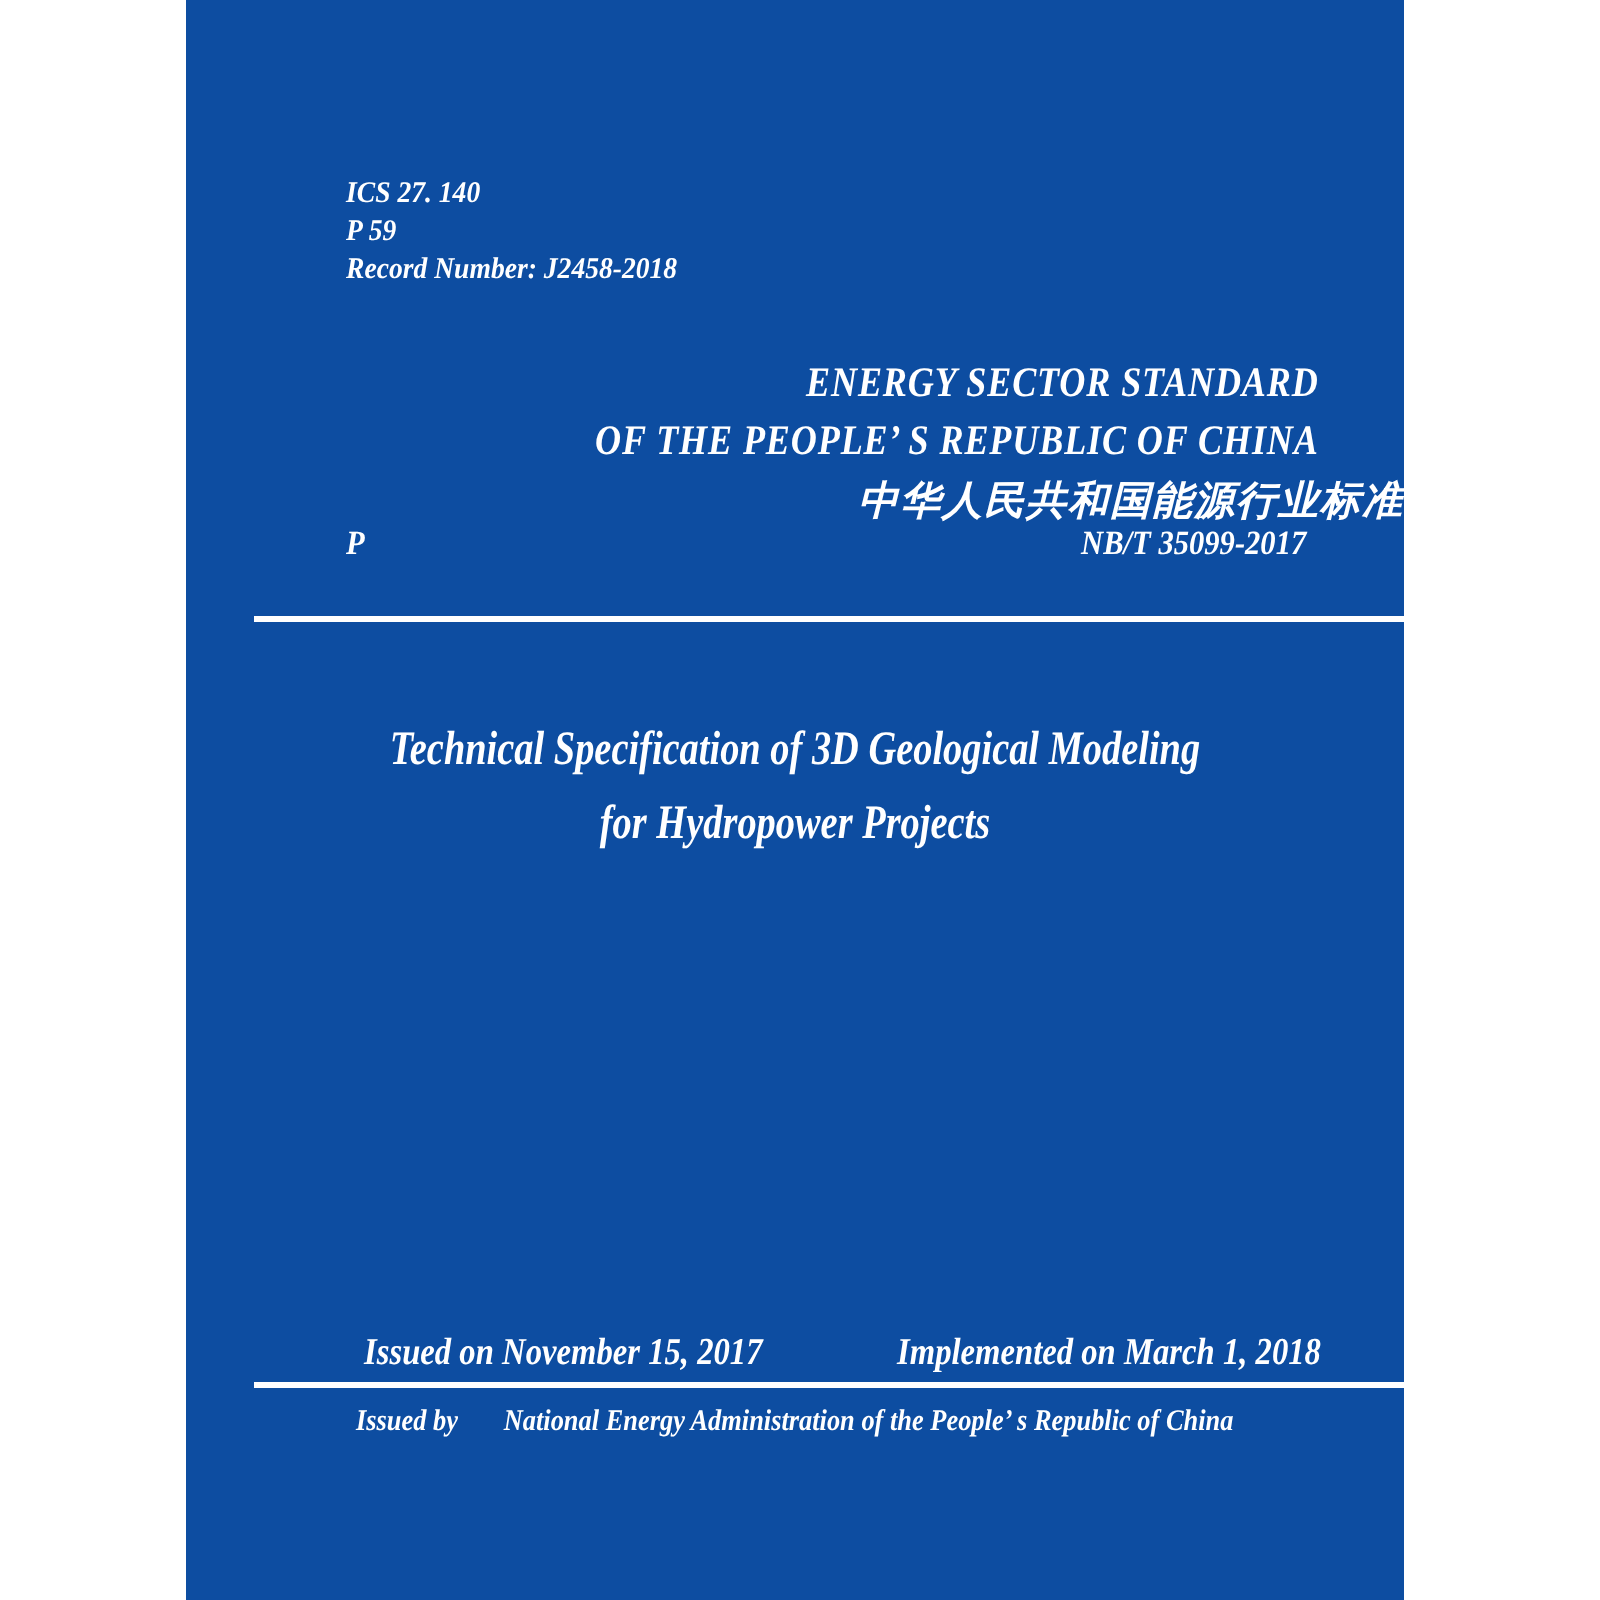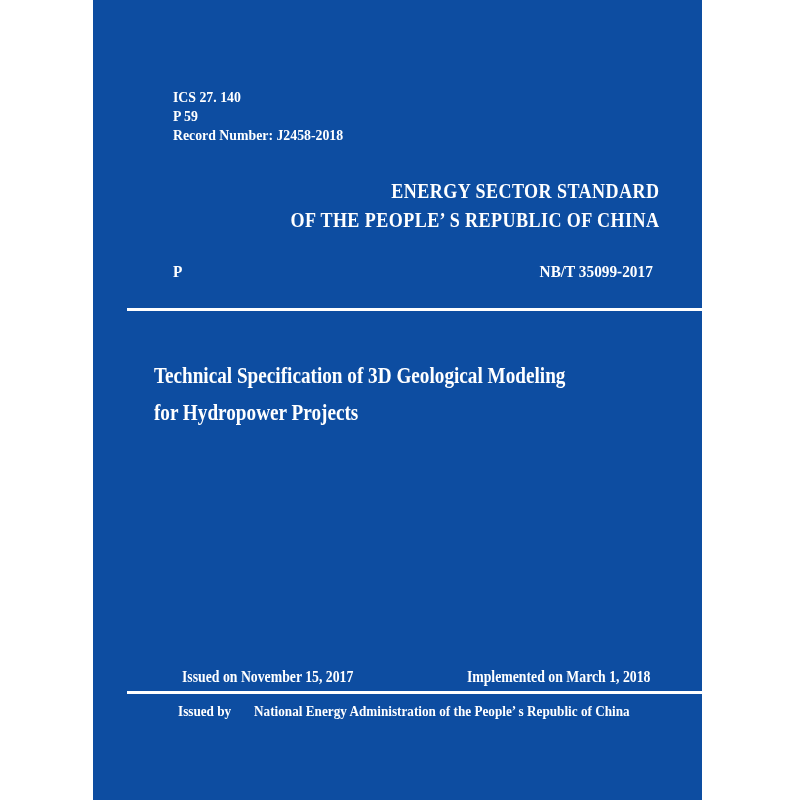--- a/index.html
+++ b/index.html
@@ -2,21 +2,21 @@
 <html style="--cover-blue: #0d4da1; --text-white: #ffffff;"><head>
 <meta charset="utf-8">
 <style>
   html,body{margin:0;padding:0;}
   body{
     width:800px;height:800px;background:#ffffff;overflow:hidden;position:relative;
     font-family:"Liberation Serif", serif;
   }
   .cover{
     position:absolute;left:93px;top:0;width:609px;height:800px;
-    background:var(--cover-blue,#0d4da1);color:var(--text-white,#ffffff);
+    background:var(--cover-blue,#0d4da1);color:var(--text-white,#ffffff);font-style:italic;
   }
   .meta-block{
     position:absolute;left:80px;top:88px;
     font-size:15px;font-weight:bold;line-height:19px;
     transform:scaleX(0.92);transform-origin:left top;white-space:nowrap;
   }
   .nb-logo{
     position:absolute;left:446px;top:56px;
     font-family:"Liberation Sans", sans-serif;font-weight:bold;
     font-size:76px;line-height:1;letter-spacing:-2px;
@@ -33,33 +33,33 @@
   .code-row{
     position:absolute;top:262px;left:80px;right:49px;
     display:flex;justify-content:space-between;align-items:flex-start;
     font-size:17px;font-weight:bold;line-height:20px;
   }
   .code-row .class-letter{transform:scaleX(0.9);transform-origin:left top;}
   .code-row .std-number{transform:scaleX(0.9);transform-origin:right top;white-space:nowrap;}
   .rule{position:absolute;left:34px;right:0;height:3px;background:var(--text-white,#ffffff);}
   .rule-top{top:308px;}
   .rule-bottom{top:691px;}
-  .title-block{position:absolute;top:357px;left:0;width:100%;text-align:left;}
+  .title-block{position:absolute;top:357px;left:0;width:100%;text-align:center;}
   .title-block .en{
     font-size:24px;font-weight:bold;line-height:37px;white-space:nowrap;
     transform:scaleX(0.8);transform-origin:center top;
   }
   .title-block .zh{
     font-family:"Liberation Sans", sans-serif;
     font-size:25px;font-weight:bold;line-height:32px;margin-top:7px;letter-spacing:0px;
   }
   .dates-row{
     position:absolute;top:668px;left:89px;right:52px;
     display:flex;justify-content:space-between;
-    font-size:16px;font-weight:bold;line-height:18px;white-space:nowrap;
+    font-size:19px;font-weight:bold;line-height:18px;white-space:nowrap;
   }
   .dates-row .issued{transform:scaleX(0.86);transform-origin:left top;}
   .dates-row .implemented{transform:scaleX(0.86);transform-origin:right top;}
   .issuer-row{
     position:absolute;top:702px;left:85px;
     display:flex;gap:26px;align-items:flex-start;
     font-size:15px;font-weight:bold;line-height:18px;white-space:nowrap;
     transform:scaleX(0.88);transform-origin:left top;
   }
 </style>
@@ -71,20 +71,21 @@
   <div class="meta-block">
     <div>ICS 27. 140</div>
     <div>P 59</div>
     <div>Record Number: J2458-2018</div>
   </div>
 
 
   <div class="std-header">
     <div class="en">ENERGY SECTOR STANDARD</div>
     <div class="en">OF THE PEOPLE’ S REPUBLIC OF CHINA</div>
+    <div class="zh">中华人民共和国能源行业标准</div>
   </div>
 
   <div class="code-row">
     <div class="class-letter">P</div>
     <div class="std-number">NB/T 35099-2017</div>
   </div>
 
   <div class="rule rule-top"></div>
 
   <div class="title-block">

